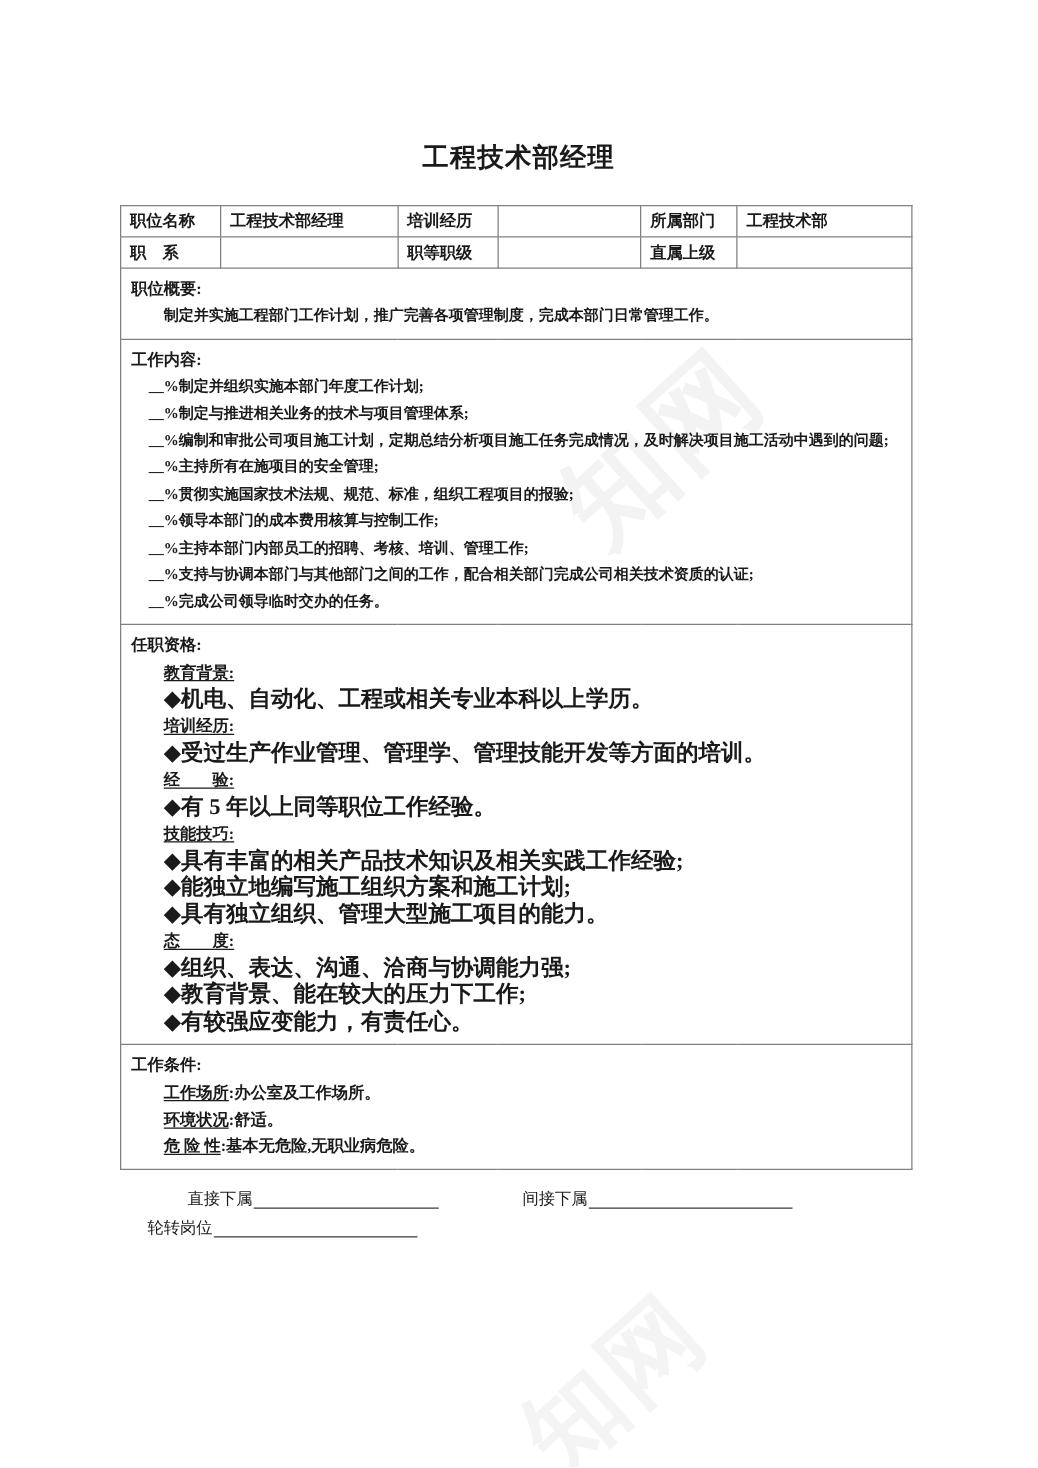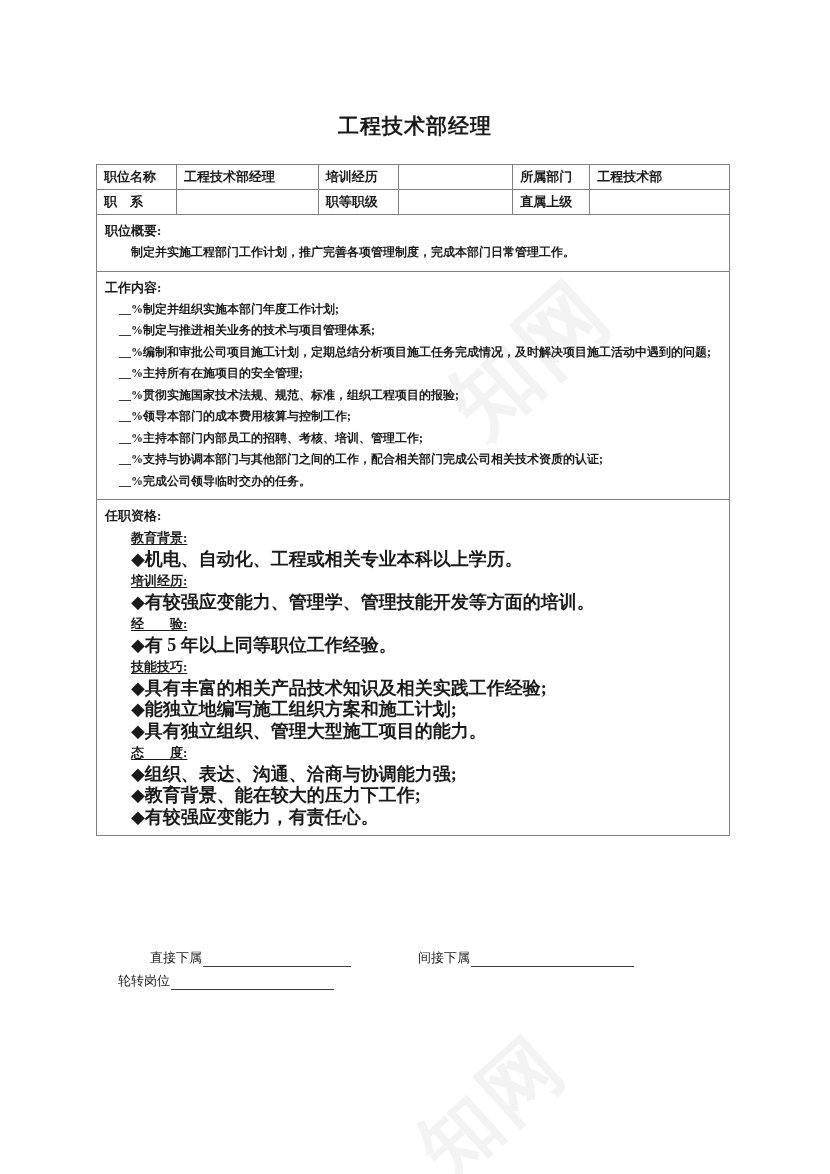--- a/index.html
+++ b/index.html
@@ -139,21 +139,20 @@
     left: 96px;
     top: 944px;
     width: 640px;
     z-index: 2;
     font-size: 13px;
   }
   .foot-row {
     display: flex;
     align-items: flex-end;
     height: 23px;
-    font-family: Liberation Mono, monospace;
   }
   .foot-item {
     display: flex;
     align-items: flex-end;
     white-space: nowrap;
   }
   .foot-left  { width: 300px; padding-left: 54px; box-sizing: border-box; }
   .foot-right { width: 330px; padding-left: 22px; box-sizing: border-box; }
   .foot-label { font-size: 13px; line-height: 17px; }
   .foot-rule {
@@ -234,21 +233,21 @@
           <div class="sect-head">任职资格:</div>
 
           <div class="subhead">
             <span class="u">教育背景:</span>
           </div>
           <div class="bullet-line">◆机电、自动化、工程或相关专业本科以上学历。</div>
 
           <div class="subhead">
             <span class="u">培训经历:</span>
           </div>
-          <div class="bullet-line">◆有较强应变能力、管理学、管理技能开发等方面的培训。</div>
+          <div class="bullet-line">◆受过生产作业管理、管理学、管理技能开发等方面的培训。</div>
 
           <div class="subhead">
             <span class="u">经　　验:</span>
           </div>
           <div class="bullet-line">◆有 5 年以上同等职位工作经验。</div>
 
           <div class="subhead">
             <span class="u">技能技巧:</span>
           </div>
           <div class="bullet-line">◆具有丰富的相关产品技术知识及相关实践工作经验;</div>
@@ -257,20 +256,35 @@
 
           <div class="subhead">
             <span class="u">态　　度:</span>
           </div>
           <div class="bullet-line">◆组织、表达、沟通、洽商与协调能力强;</div>
           <div class="bullet-line">◆教育背景、能在较大的压力下工作;</div>
           <div class="bullet-line">◆有较强应变能力，有责任心。</div>
         </td>
       </tr>
 
+      <tr>
+        <td class="sect-cell" colspan="6">
+          <div class="sect-head">工作条件:</div>
+
+          <div class="cond-line">
+            <span class="u">工作场所</span><span>:办公室及工作场所。</span>
+          </div>
+          <div class="cond-line">
+            <span class="u">环境状况</span><span>:舒适。</span>
+          </div>
+          <div class="cond-line">
+            <span class="u">危 险 性</span><span>:基本无危险,无职业病危险。</span>
+          </div>
+        </td>
+      </tr>
 
     </tbody>
   </table>
 
   <div id="footer">
     <div class="foot-row">
       <div class="foot-item foot-left">
         <span class="foot-label">直接下属</span>
         <span class="foot-rule rule-a"></span>
       </div>

